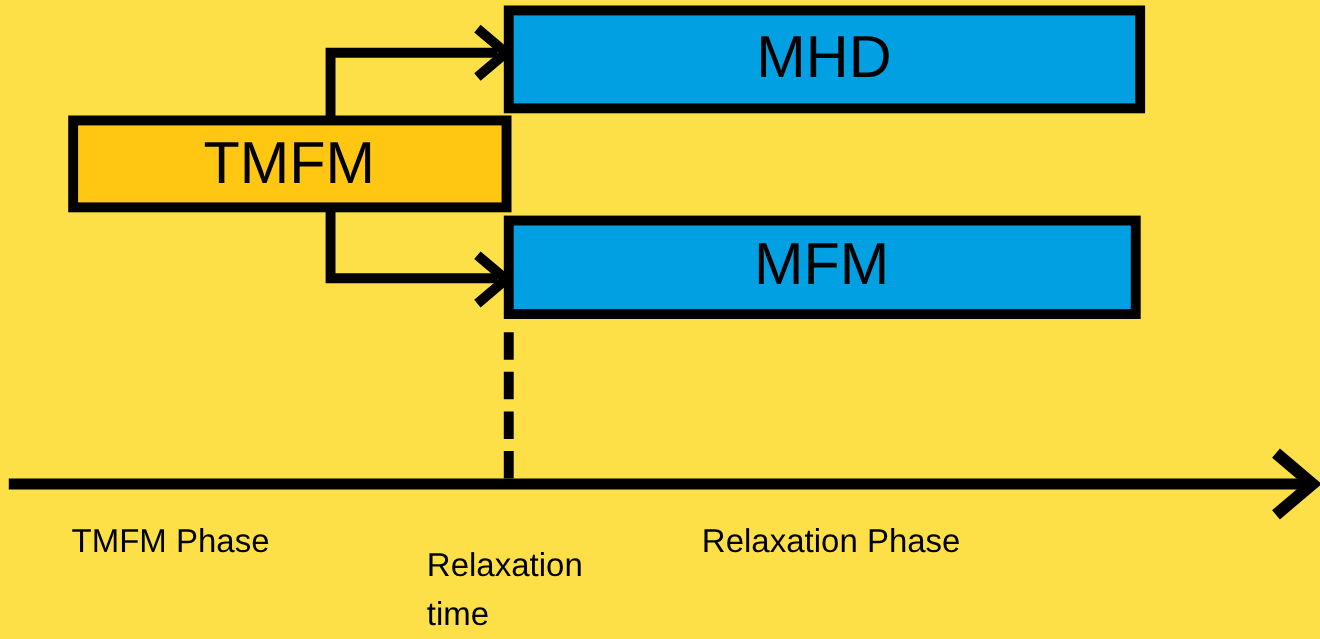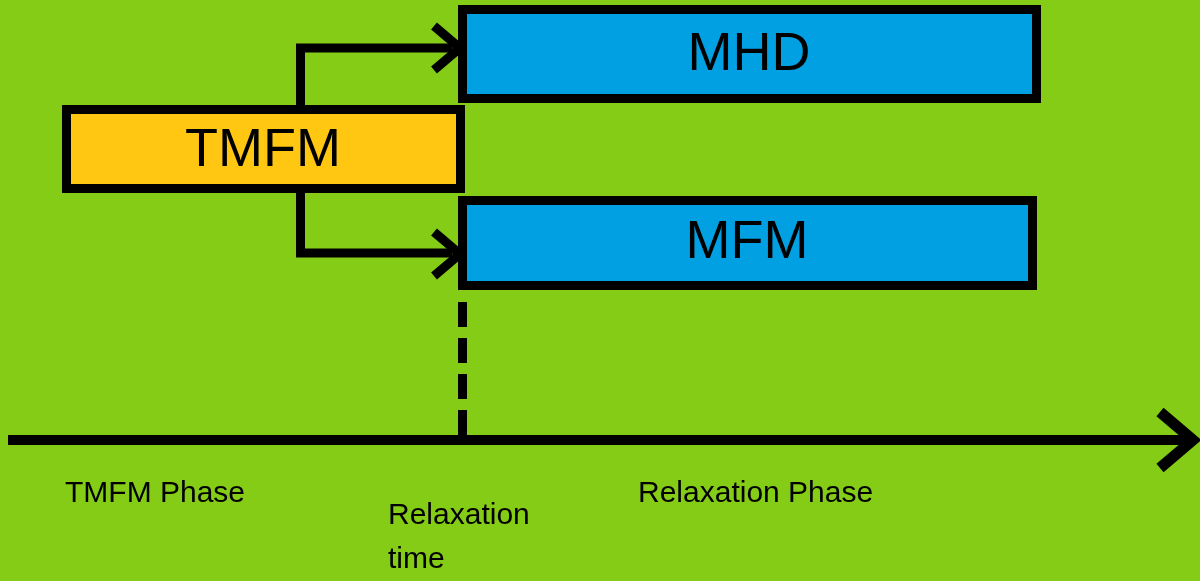--- a/index.html
+++ b/index.html
@@ -10,21 +10,21 @@
   body {
     width: 1200px;
     height: 581px;
     overflow: hidden;
     font-family: "Liberation Sans", sans-serif;
   }
   #diagram-root {
     position: relative;
     width: 1200px;
     height: 581px;
-    background: #84cc16;
+    background: #fde047;
   }
   svg.diagram-canvas {
     display: block;
     width: 1200px;
     height: 581px;
   }
   .box-label {
     font-family: "Liberation Sans", sans-serif;
     font-size: 54px;
     fill: #000000;

